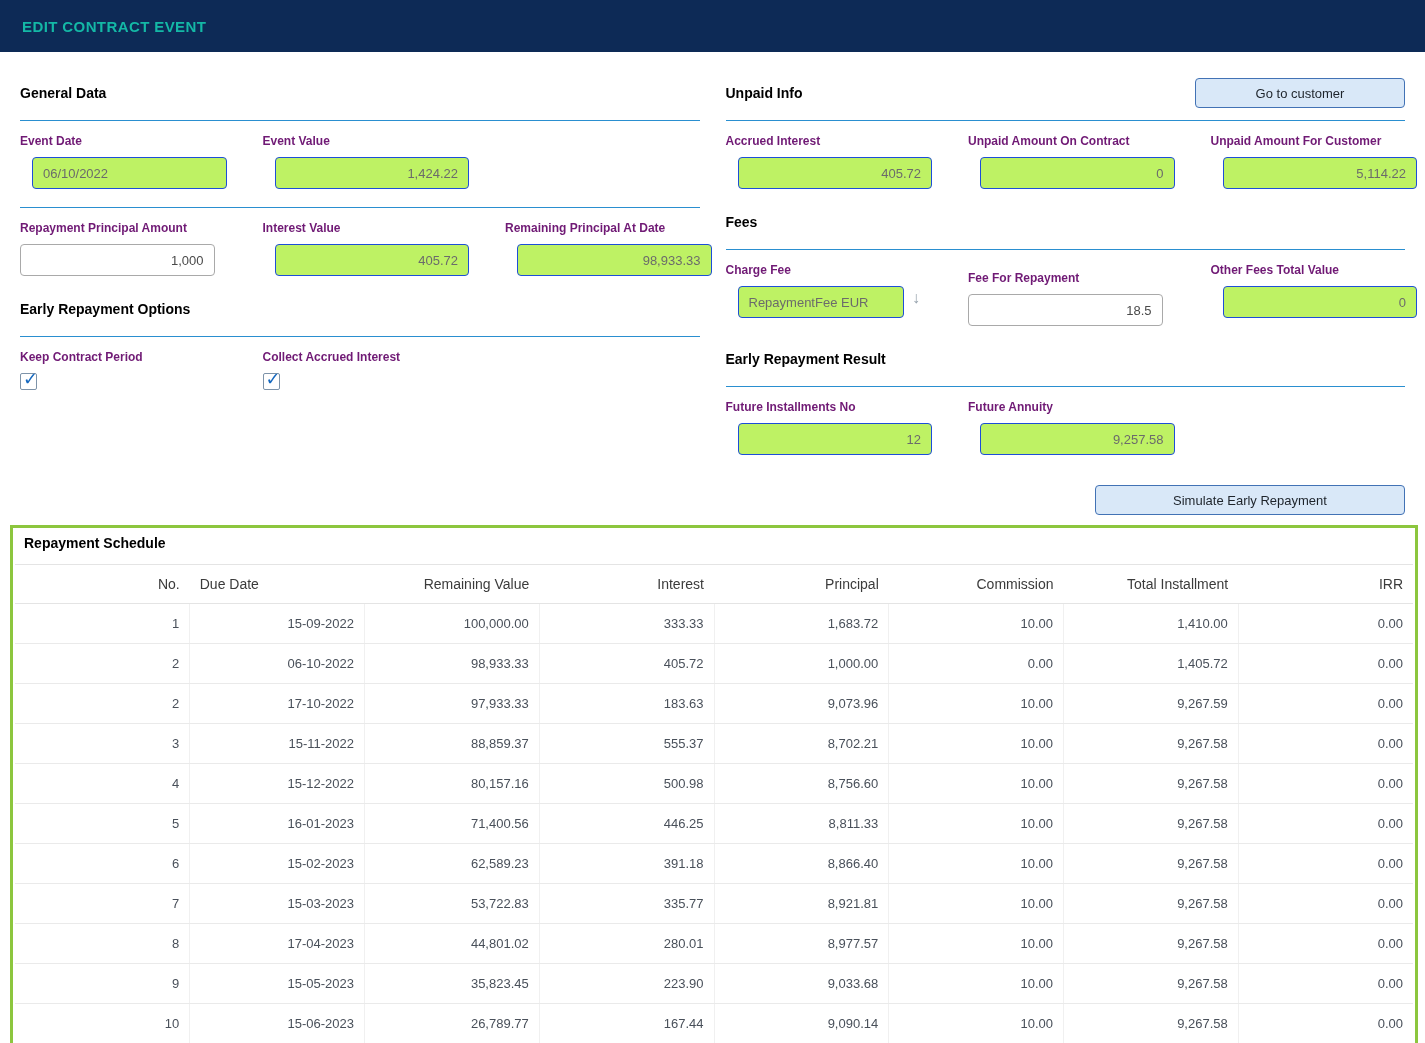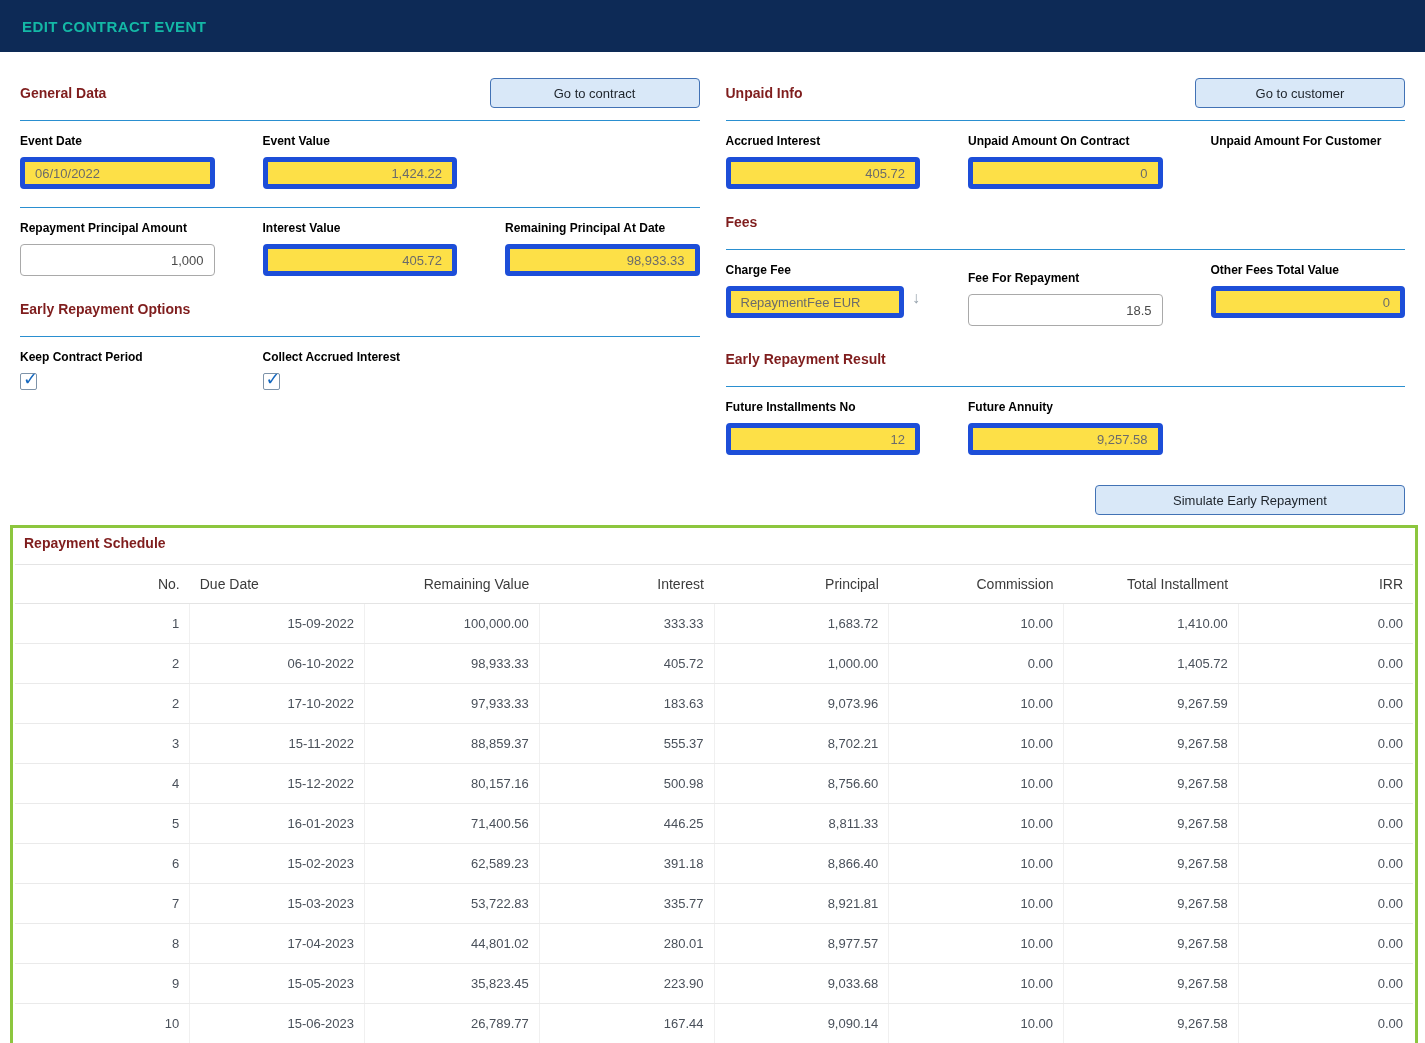--- a/index.html
+++ b/index.html
@@ -12,41 +12,41 @@
   .app-header {
     height: 52px; background: #0d2a56; display: flex; align-items: center;
     padding: 0 22px;
   }
   .app-header h1 { margin: 0; color: #14b8a6; font-size: 15px; font-weight: 700; letter-spacing: .4px; }
 
   .content { padding: 0 20px; }
   .columns { display: grid; grid-template-columns: 1fr 1fr; column-gap: 26px; margin-top: 26px; }
 
   .section-head { display: flex; justify-content: space-between; align-items: center; min-height: 30px; }
-  .section-title { margin: 0; color: #7f1d1d; font-size: 14px; font-weight: 700; }
+  .section-title { margin: 0; color: #000000; font-size: 14px; font-weight: 700; }
   .rule { border-bottom: 1px solid #2a8fd0; margin-top: 12px; }
 
   .btn {
     width: 210px; height: 30px; background: #d9e8f8; border: 1px solid #4272b5;
     border-radius: 4px; font-family: inherit; font-size: 13px; color: #1e242b; cursor: pointer;
   }
   .btn.wide { width: 310px; }
 
   .section { margin-top: 18px; }
   .fields { display: grid; grid-template-columns: repeat(3, 1fr); column-gap: 48px; padding-top: 13px; }
   .field label, .check-field > label {
-    display: block; font-size: 12px; font-weight: 700; color: #000000; margin-bottom: 9px;
+    display: block; font-size: 12px; font-weight: 700; color: #701a75; margin-bottom: 9px;
   }
   .field.shift-down { margin-top: 8px; }
 
   .box {
     width: 100%; height: 32px; border-radius: 4px; font-family: inherit;
     font-size: 13px; padding: 0 10px; outline: none;
   }
-  .box.ro   { background: #fde047; border: 5px solid #1d4ed8; color: #6b6b6b; }
+  .box.ro   { background: #bef264; border: 1px solid #1d4ed8; color: #6b6b6b; margin-left: 12px; }
   .box.edit { background: #ffffff; border: 1px solid #a9a9a9; color: #4a4a4a; }
   .right { text-align: right; }
 
   .combo { display: flex; align-items: flex-start; }
   .combo .box { flex: 1; }
   .combo .arrow { margin-left: 8px; margin-top: 3px; color: #97a3ae; font-size: 16px; cursor: pointer; }
 
   .checkbox {
     width: 17px; height: 17px; border: 1px solid #7d93a9; border-radius: 2px;
     background: #fff; position: relative; cursor: pointer; margin-top: 4px;
@@ -87,21 +87,20 @@
   <h1>EDIT CONTRACT EVENT</h1>
 </header>
 
 <div class="content">
   <div class="columns">
 
     <div class="col">
 
       <div class="section-head">
         <h2 class="section-title">General Data</h2>
-        <button class="btn">Go to contract</button>
       </div>
       <div class="rule"></div>
 
       <div class="fields">
         <div class="field">
           <label>Event Date</label>
           <input class="box ro" readonly="" value="06/10/2022" style="">
         </div>
         <div class="field">
           <label>Event Value</label>
@@ -159,20 +158,21 @@
         <div class="field">
           <label>Accrued Interest</label>
           <input class="box ro right" readonly="" value="405.72" style="">
         </div>
         <div class="field">
           <label>Unpaid Amount On Contract</label>
           <input class="box ro right" readonly="" value="0" style="">
         </div>
         <div class="field">
           <label>Unpaid Amount For Customer</label>
+          <input class="box ro right" readonly="" value="5,114.22" style="">
         </div>
       </div>
 
       <div class="section">
         <div class="section-head">
           <h2 class="section-title">Fees</h2>
         </div>
         <div class="rule"></div>
         <div class="fields">
           <div class="field">

